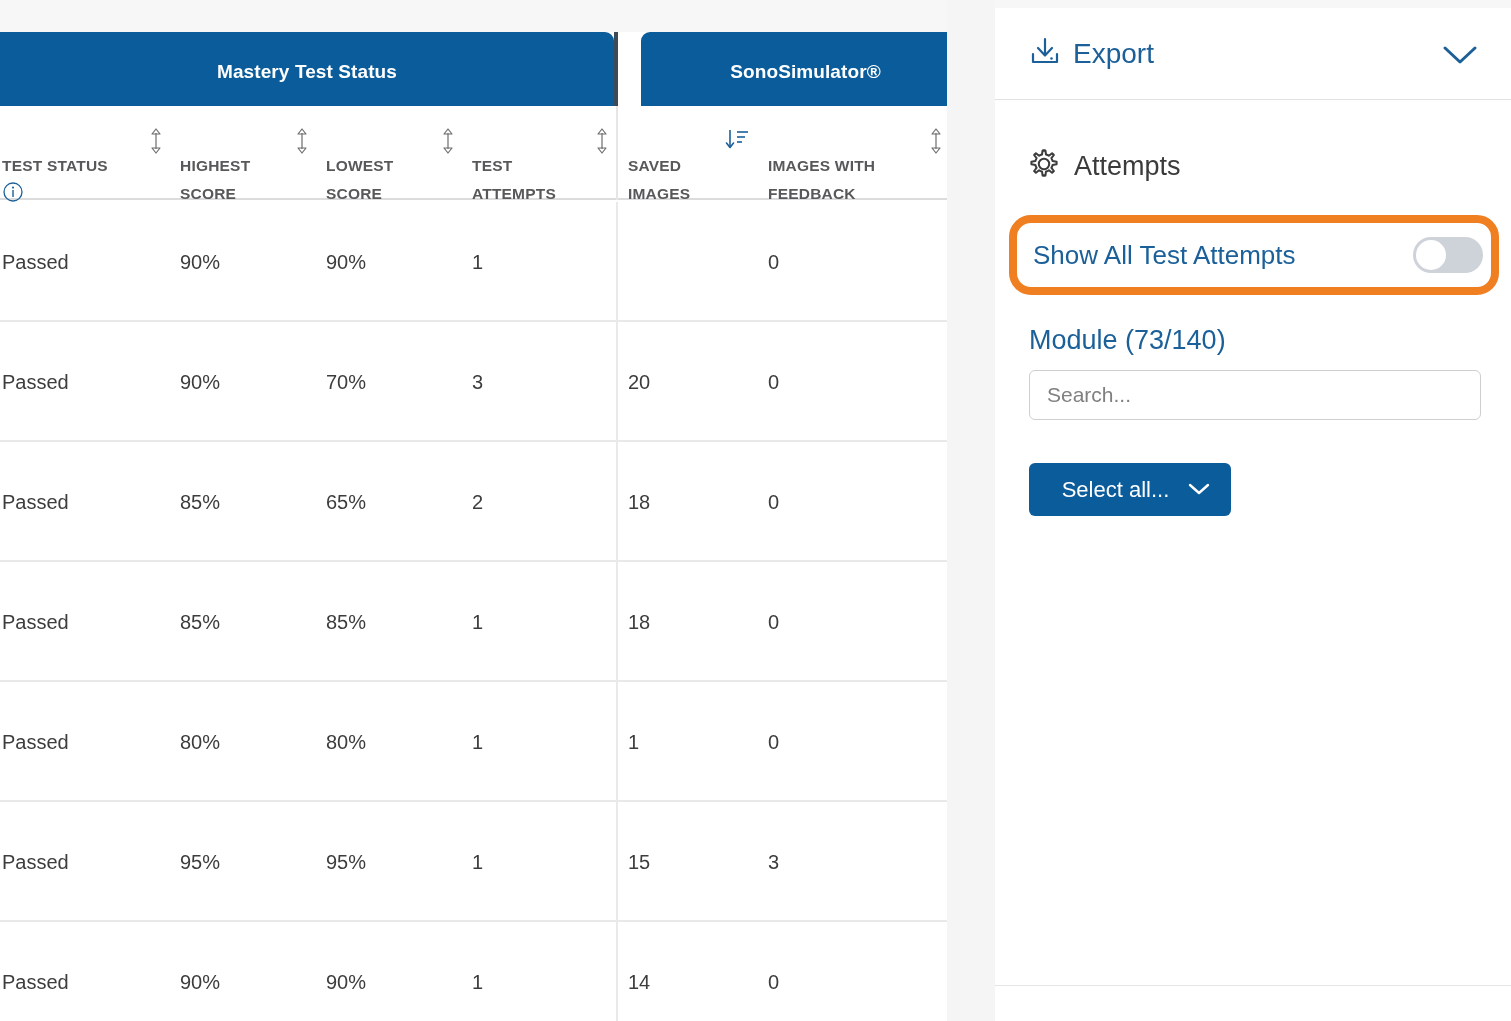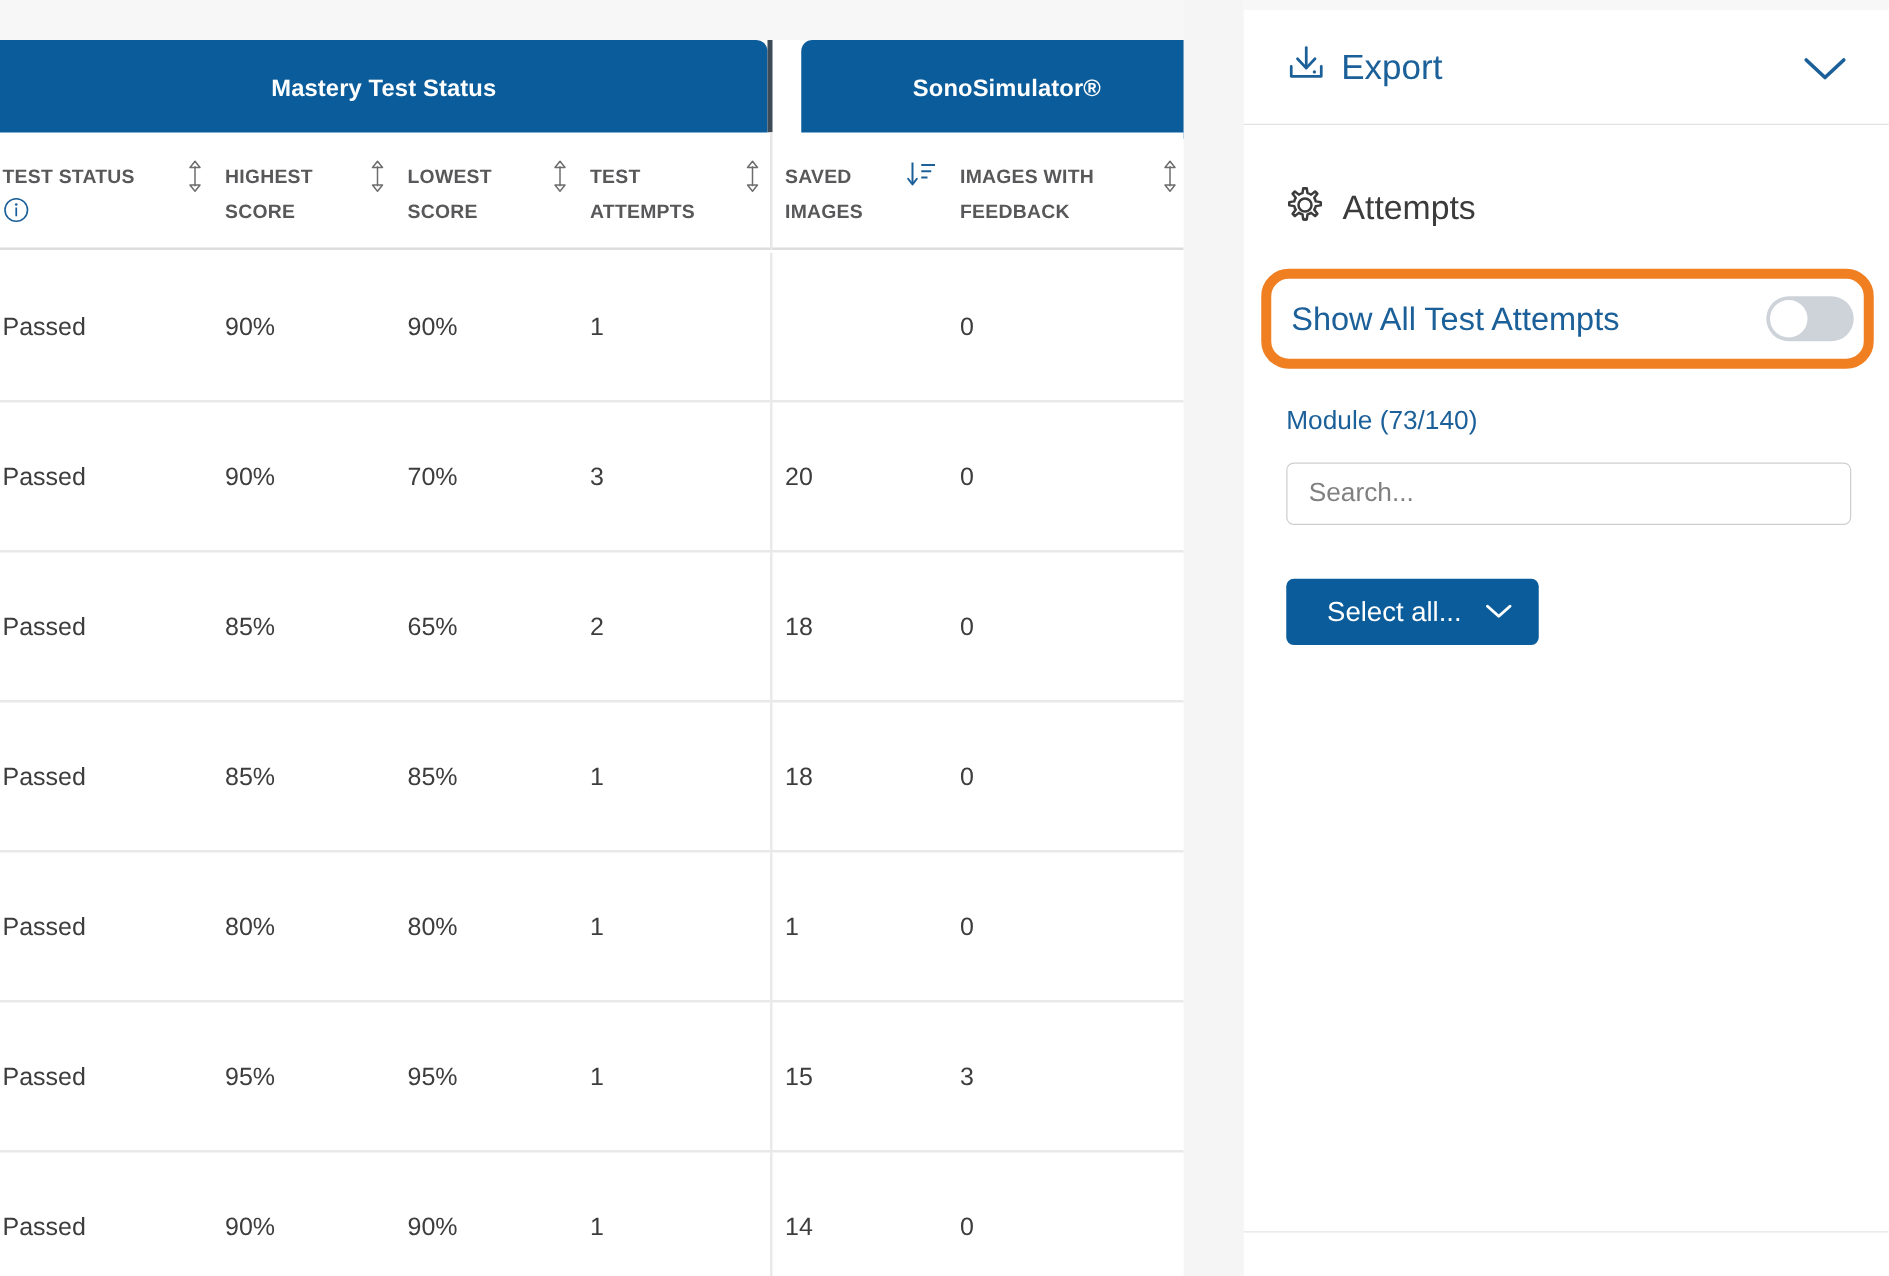--- a/index.html
+++ b/index.html
@@ -37,21 +37,21 @@
     background: #ffffff; border-bottom: 2px solid #dcdcdc;
   }
   .vdiv-head { position:absolute; top:106px; left:616px; width:2px; height:94px; background:#e6e6e6; }
 
   .col-head {
     position: absolute; top: 0; height: 94px; padding-top: 22px;
     font-size: 15.5px; font-weight: bold; color: #58585a;
     letter-spacing: .2px; text-transform: uppercase;
     line-height: 28px;
   }
-  .col-head .label { display: block; max-width: 116px; }
+  .col-head .label { display: block; max-width: 116px; margin-top: 24px; }
   .sort-ico {
     position: absolute; top: 22px; width: 16px; height: 24px;
   }
   .info-ico { display:block; margin-top: 1px; }
 
   .data-row {
     position: absolute; left: 0; width: 947px; height: 120px;
     border-bottom: 2px solid #e9e9e9;
   }
   .data-row .vdiv { position:absolute; top:0; left:616px; width:2px; height:120px; background:#e9e9e9; }
@@ -113,21 +113,21 @@
     width: 70px; height: 36px; border-radius: 18px; background: #ced3da;
     position: relative; flex: none;
   }
   .switch .knob {
     position: absolute; left: 3px; top: 3px; width: 30px; height: 30px;
     border-radius: 50%; background: #ffffff;
   }
 
   .module-label {
     position: absolute; left: 1029px; top: 325px;
-    font-size: 21px; color: #1c6099;
+    font-size: 27px; color: #1c6099;
   }
   .search-input {
     position: absolute; left: 1029px; top: 370px; width: 452px; height: 50px;
     border: 1px solid #cfcfcf; border-radius: 6px; background: #ffffff;
     font-size: 21px; color: #5a5a5a; padding: 0 17px;
     font-family: "Liberation Sans", sans-serif;
   }
   .search-input::placeholder { color: #808080; }
 
   .btn {

